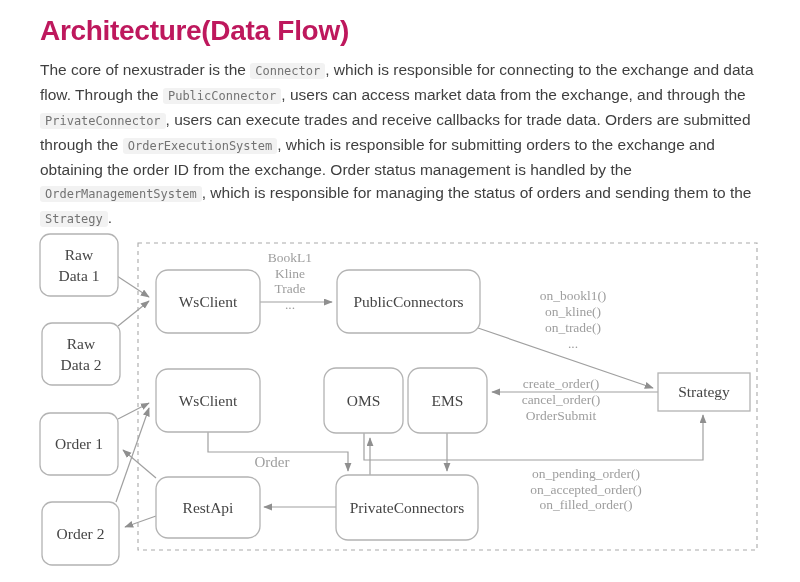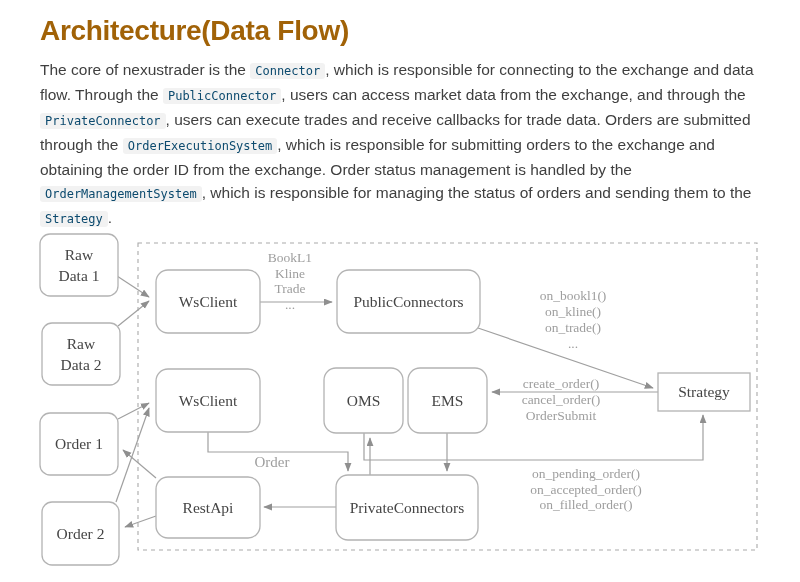--- a/index.html
+++ b/index.html
@@ -2,30 +2,30 @@
 <html><head>
 <meta charset="utf-8">
 <style>
   html,body{margin:0;padding:0;}
   body{
     width:800px;height:582px;position:relative;overflow:hidden;
     background:#ffffff;font-family:"Liberation Sans",sans-serif;
   }
   .page-title{
     margin:14px 1px 10px 40px;
-    font-size:28px;line-height:1.2;font-weight:700;color:#a16207;
+    font-size:28px;line-height:1.2;font-weight:700;color:#be185d;
     letter-spacing:-0.3px;
   }
   .intro{
     margin:0 40px;width:722px;
     font-size:15.5px;line-height:23px;color:#3f3f3f;
   }
   .inline-code{
     font-family:"DejaVu Sans Mono","Liberation Mono",monospace;
-    font-size:12px;color:#0c4a6e;background:#f2f2f2;
+    font-size:12px;color:#737373;background:#f2f2f2;
     padding:1px 5px;border-radius:3px;white-space:nowrap;
   }
   svg.diagram{position:absolute;left:0;top:0;}
   .node-box{fill:#ffffff;stroke:#b3b3b3;stroke-width:1.3;}
   .node-text{
     font-family:"Liberation Serif",serif;font-size:15.5px;fill:#454545;
     text-anchor:middle;
   }
   .edge{fill:none;stroke:#a0a0a0;stroke-width:1.2;}
   .dashed-container{fill:none;stroke:#a9a9a9;stroke-width:1.1;stroke-dasharray:4 4;}

